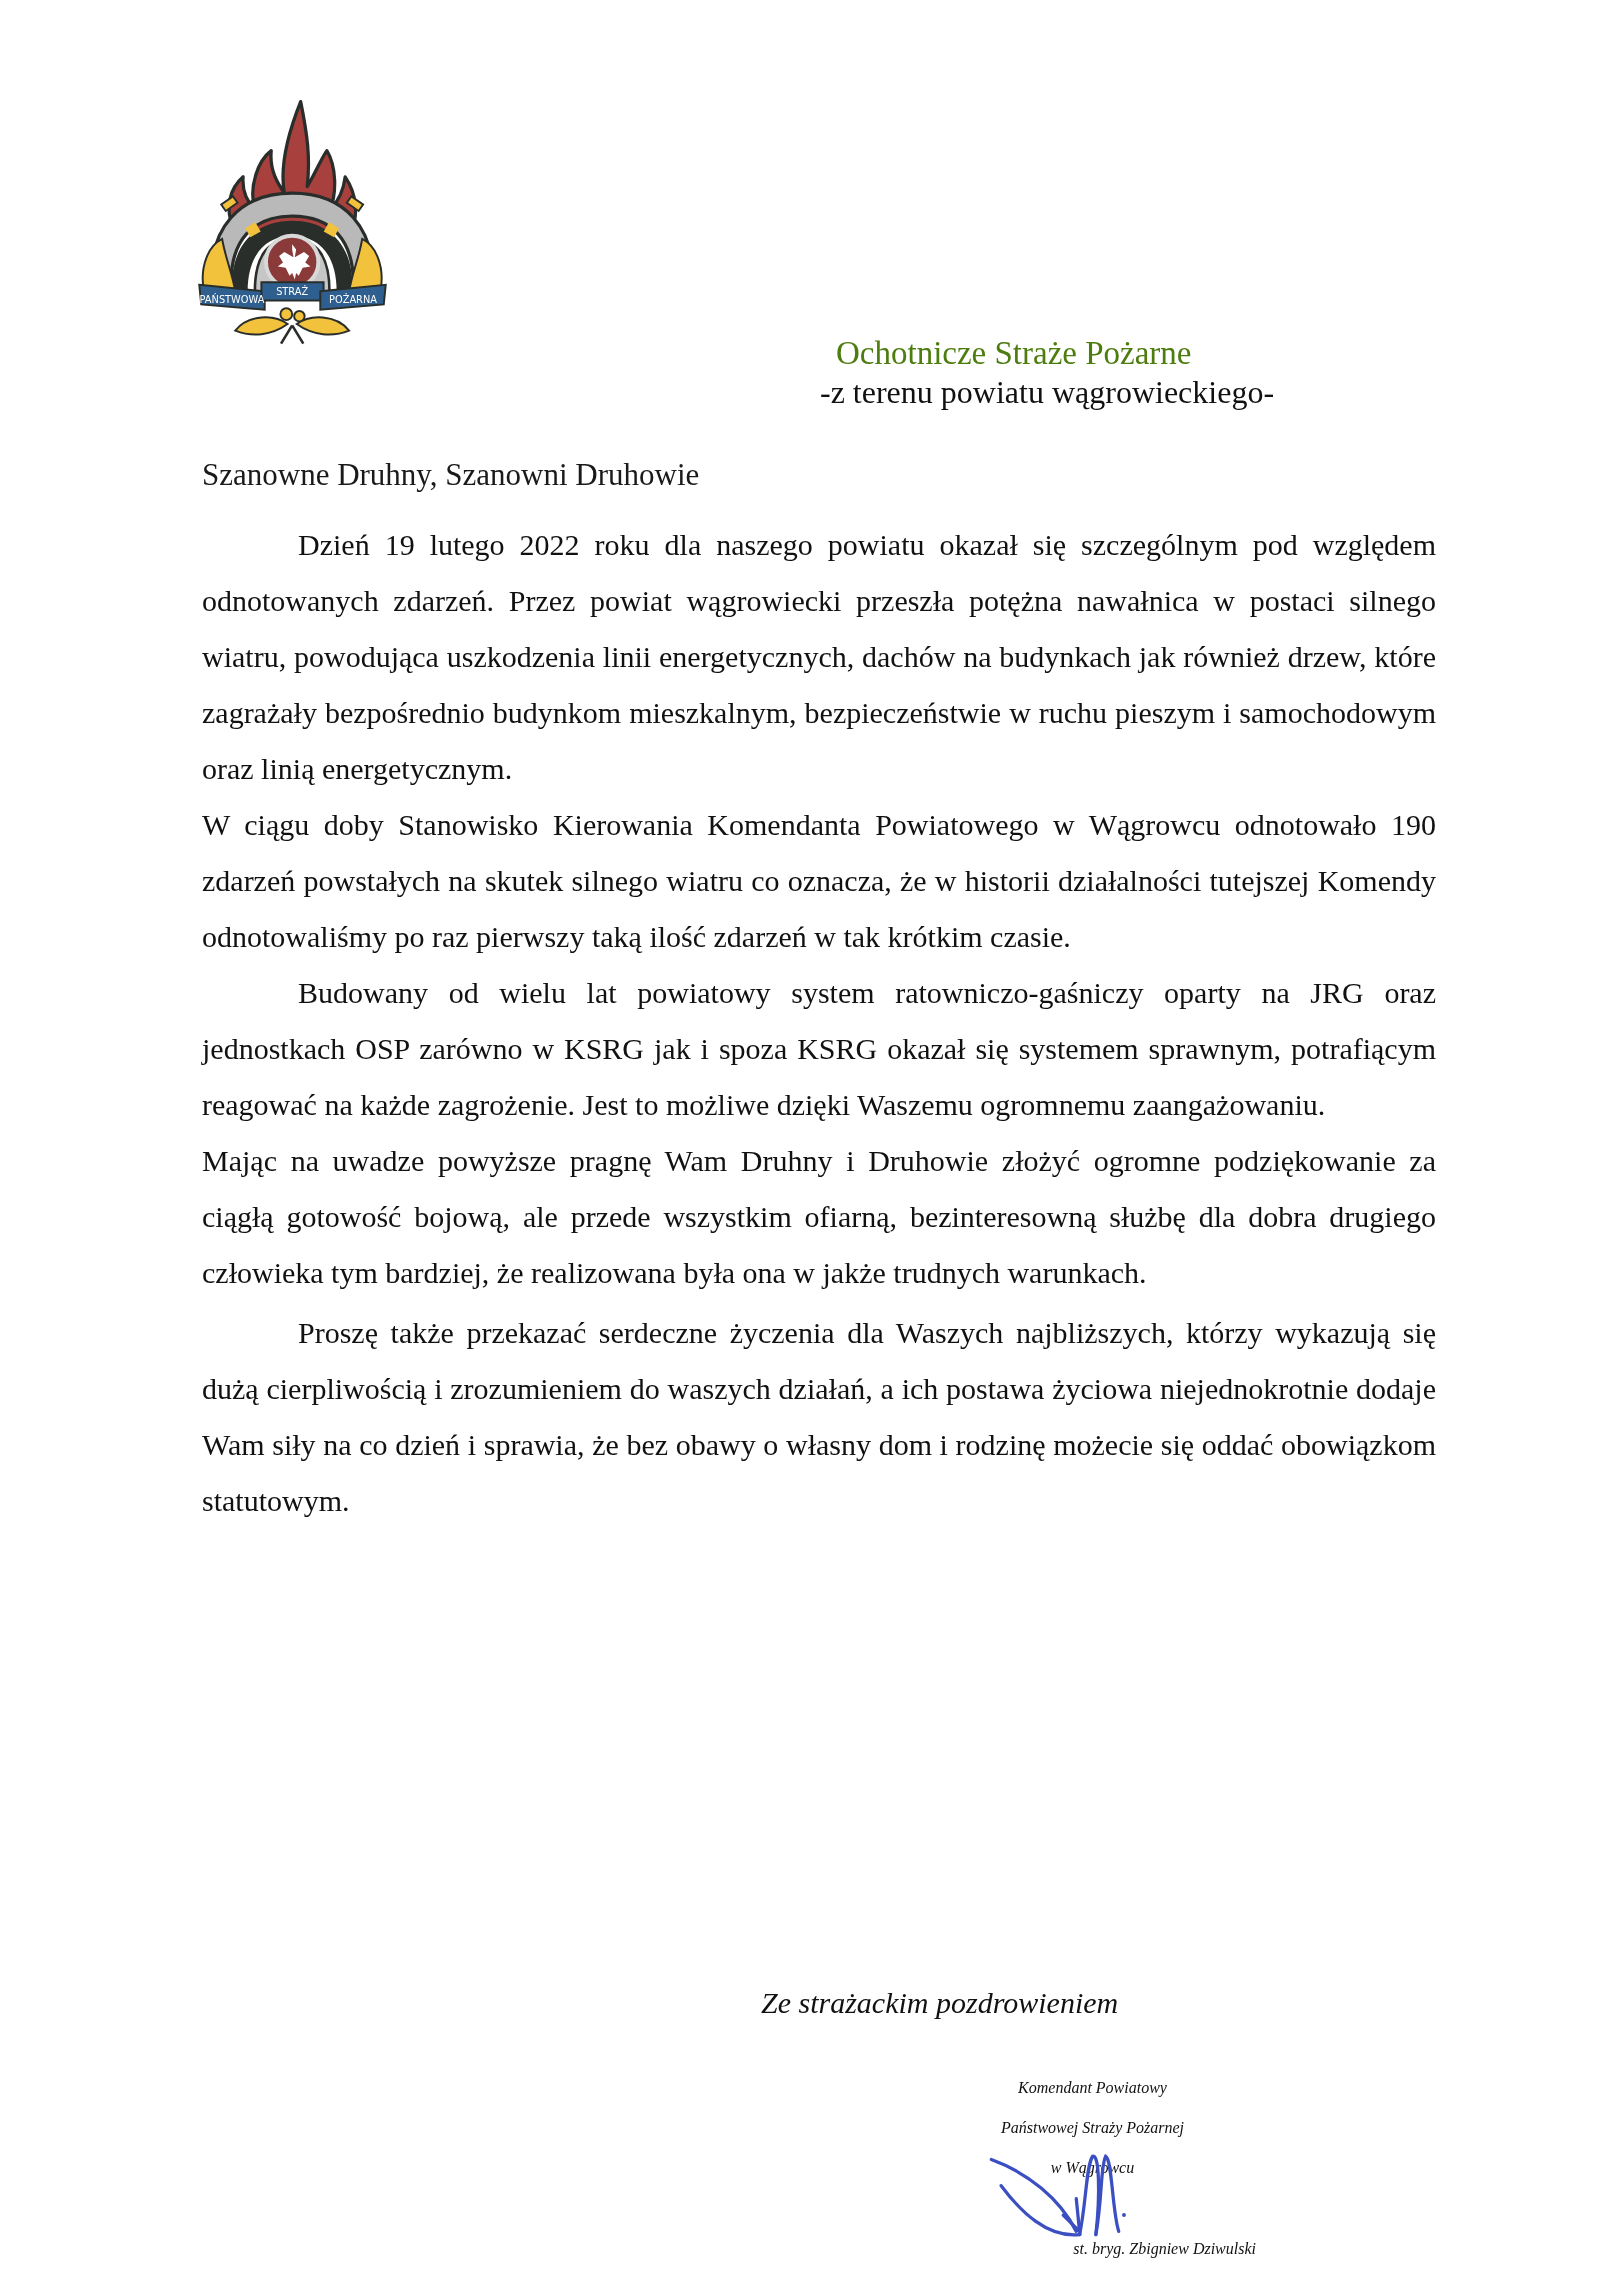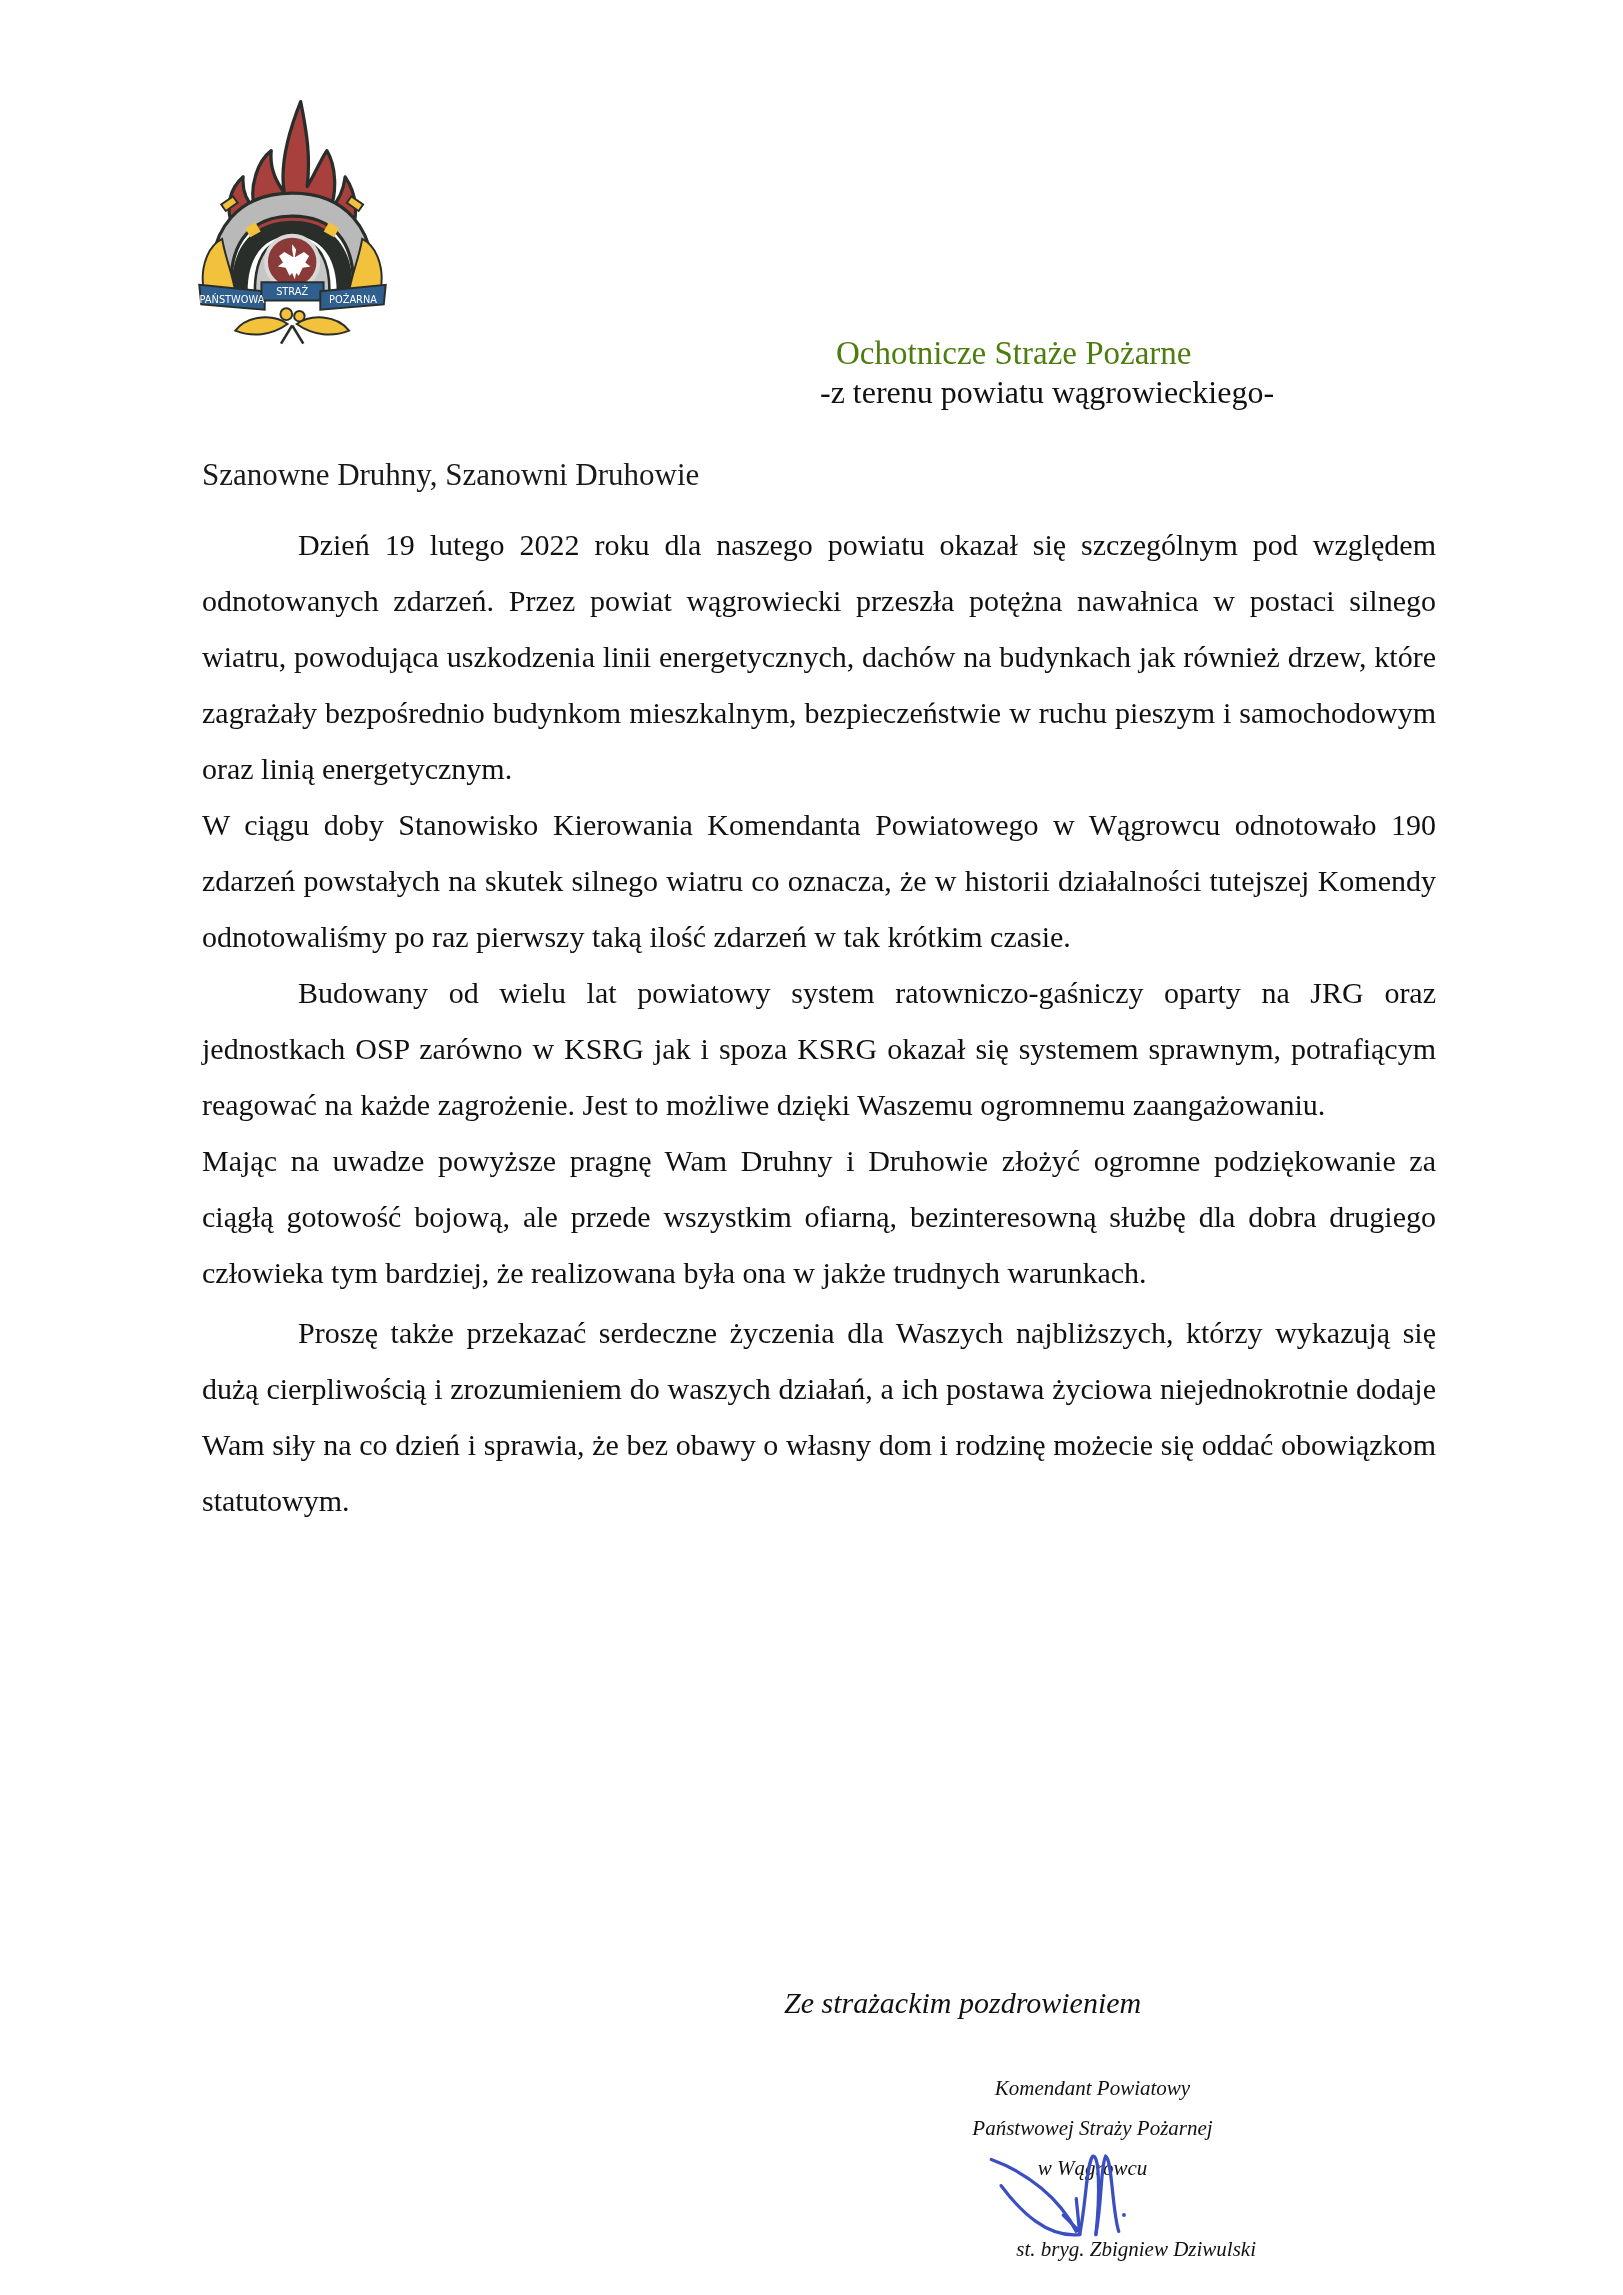--- a/index.html
+++ b/index.html
@@ -7,22 +7,22 @@
          font-family: "Liberation Serif", "DejaVu Serif", serif; color: #111111; }
   .logo { position: absolute; left: 196px; top: 95px; width: 193px; height: 252px; }
   .addressee { position: absolute; left: 820px; top: 334px; }
   .addressee .title { font-weight: normal; font-size: 33px; line-height: 39px; color: #4d7c0f; margin-left: 16px; }
   .addressee .sub { font-size: 32px; line-height: 38px; text-align: right; }
   .greeting { position: absolute; left: 202px; top: 456px; font-weight: normal; font-size: 31px; line-height: 38px; color: #1a1a1a; }
   .body { position: absolute; left: 202px; top: 517px; width: 1234px; font-size: 30px; line-height: 56px; text-align: justify; }
   .body p { margin: 0; }
   .body p.indent { text-indent: 96px; }
   .body p.gap { margin-top: 3.9px; }
-  .closing { position: absolute; left: 784px; top: 1983px; font-style: italic; font-size: 30px; line-height: 39px; }
-  .signblock { position: absolute; left: 929px; top: 2068px; width: 327px; text-align: center; font-style: italic; font-size: 21px; line-height: 40px; }
+  .closing { position: absolute; left: 761px; top: 1983px; font-style: italic; font-size: 30px; line-height: 39px; }
+  .signblock { position: absolute; left: 929px; top: 2068px; width: 327px; text-align: center; font-style: italic; font-size: 16px; line-height: 40px; }
   .signblock .name { margin-top: 41px; text-align: right; }
   .signature { position: absolute; left: 988px; top: 2153px; width: 170px; height: 98px; pointer-events: none; }
 </style>
 </head>
 <body>
 
 <svg class="logo" viewBox="0 0 295 385" xmlns="http://www.w3.org/2000/svg">
 
   <g stroke="#2a2e2a" stroke-width="5" fill="#a8413e" stroke-linejoin="round">
     <path d="M60 210 C40 170 55 140 72 125 C70 150 80 165 90 175 C80 140 95 100 115 85 C112 115 125 135 135 150 C128 110 140 60 160 10 C170 60 175 95 170 140 C182 120 190 100 200 85 C215 110 215 150 205 175 C215 165 225 150 228 125 C245 150 250 185 235 210 Z"></path>

